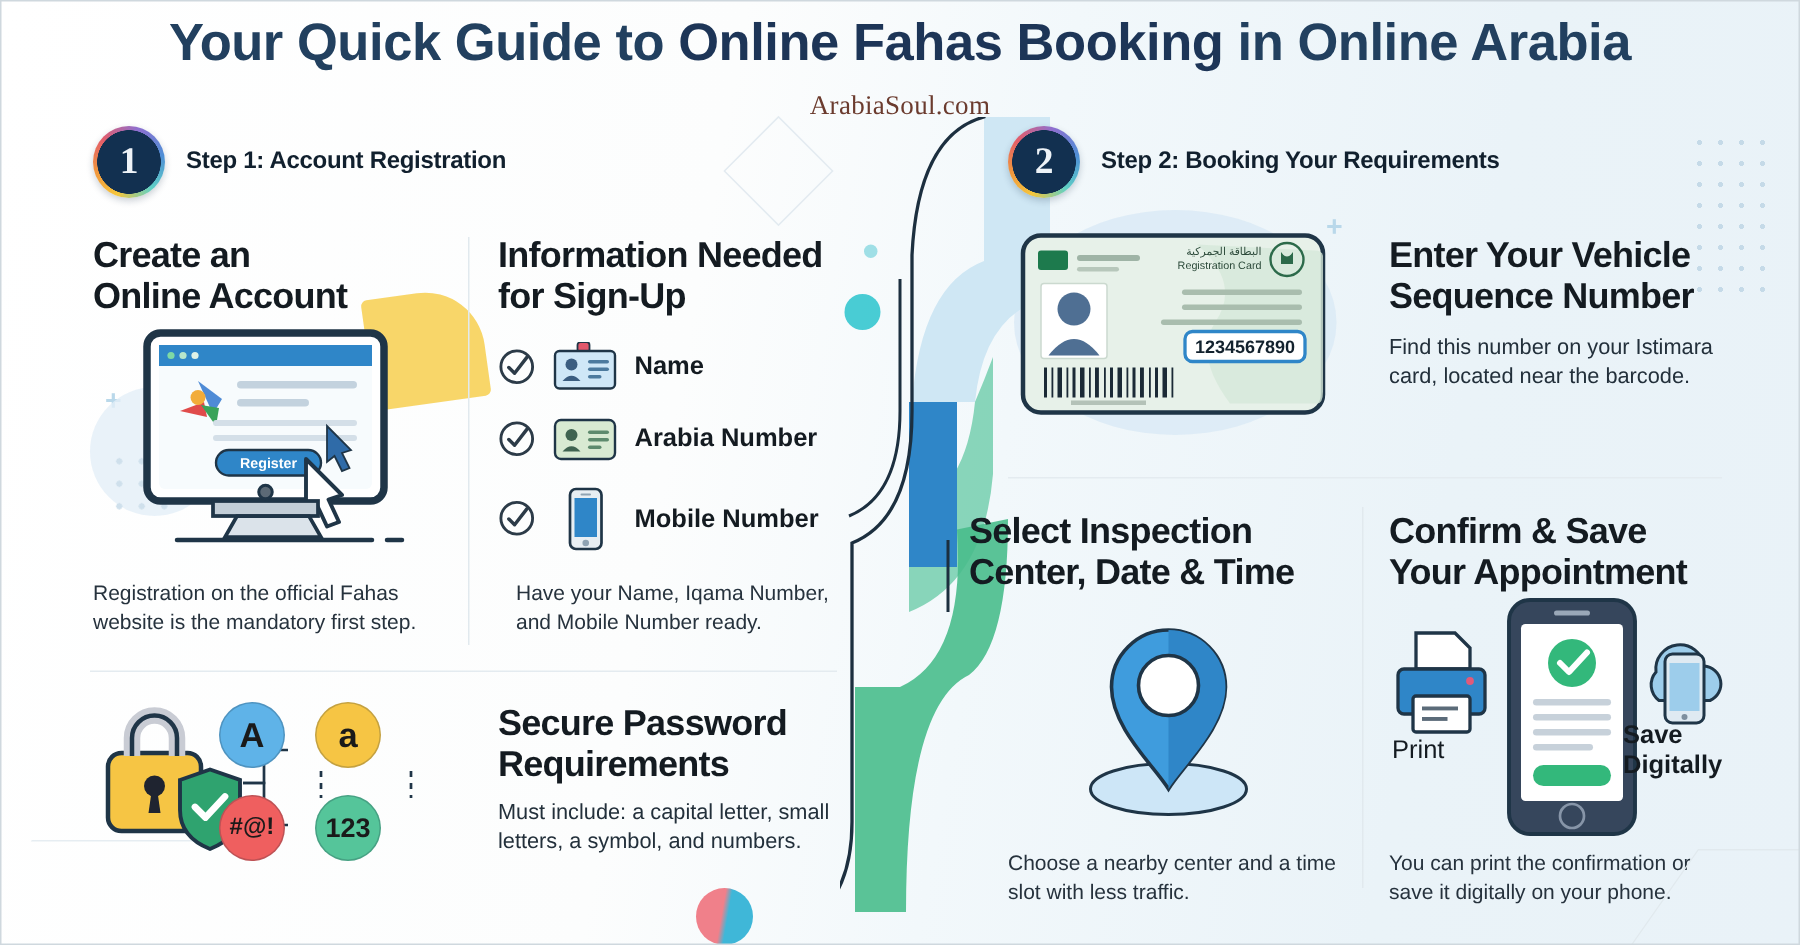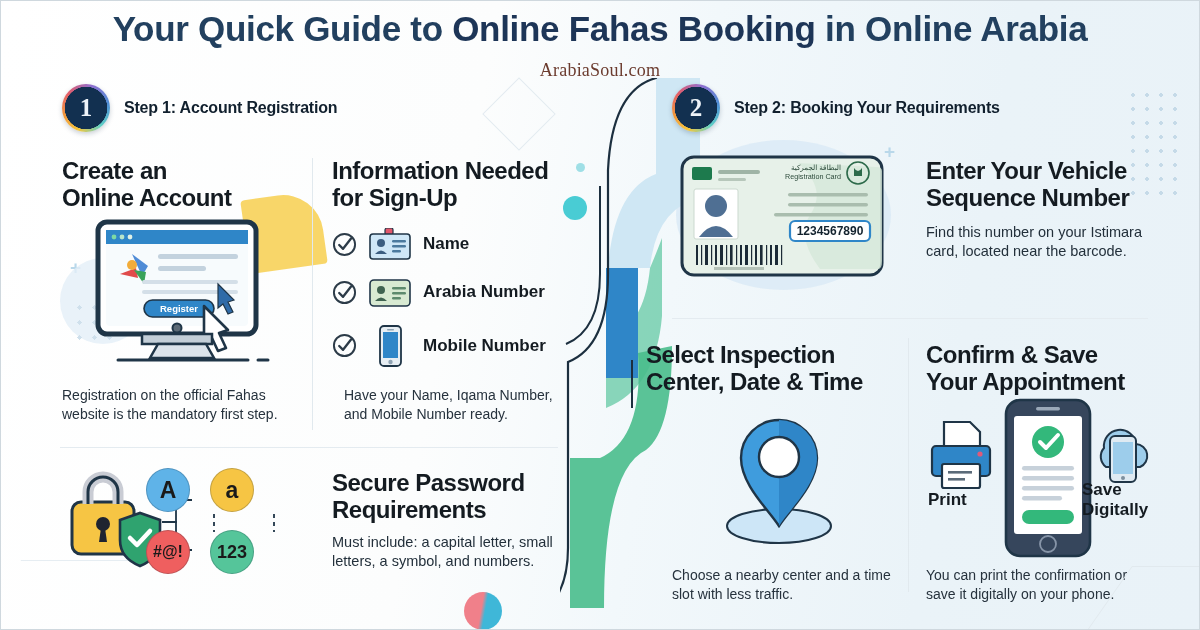--- a/index.html
+++ b/index.html
@@ -365,21 +365,21 @@
     <rect x="100" y="88" width="52" height="4.4" rx="2.2" fill="#c7d1da"></rect>
     <rect x="100" y="98" width="40" height="4.4" rx="2.2" fill="#c7d1da"></rect>
     <rect x="100" y="112" width="52" height="14" rx="7" fill="#33b87b"></rect>
 
     <path d="M182 50 a16 16 0 0 1 32 -4 a12 12 0 0 1 4 23 h-34 a13 13 0 0 1 -2 -19z" fill="#9dcdeb" stroke="#1f3547" stroke-width="2"></path>
     <rect x="188" y="38" width="26" height="46" rx="5" fill="#dfeaf2" stroke="#1f3547" stroke-width="2"></rect>
     <rect x="191" y="44" width="20" height="32" fill="#9dcdeb"></rect>
     <circle cx="201" cy="80" r="2" fill="#7e8f9e"></circle>
   </svg>
 
-  <div class="cell" style="left:928px;top:490px;font-size:17px;font-weight:700;color:#141b21">Print</div>
+  <div class="cell" style="left:928px;top:490px;font-size:17px;font-weight:400;color:#141b21">Print</div>
   <div class="cell" style="left:1082px;top:480px;font-size:17px;font-weight:700;color:#141b21;white-space:pre-line;line-height:1.15">Save
 Digitally</div>
 
   <div class="cell caption" style="left:926px;top:566px;width:228px">You can print the confirmation or save it digitally on your phone.</div>
 
   <div class="deco" style="left:1104px;top:566px;width:120px;height:80px;border:1px solid #e1e9ee;transform:skewX(-35deg)"></div>
 
   <div class="frame-border"></div>
 </div>
 

